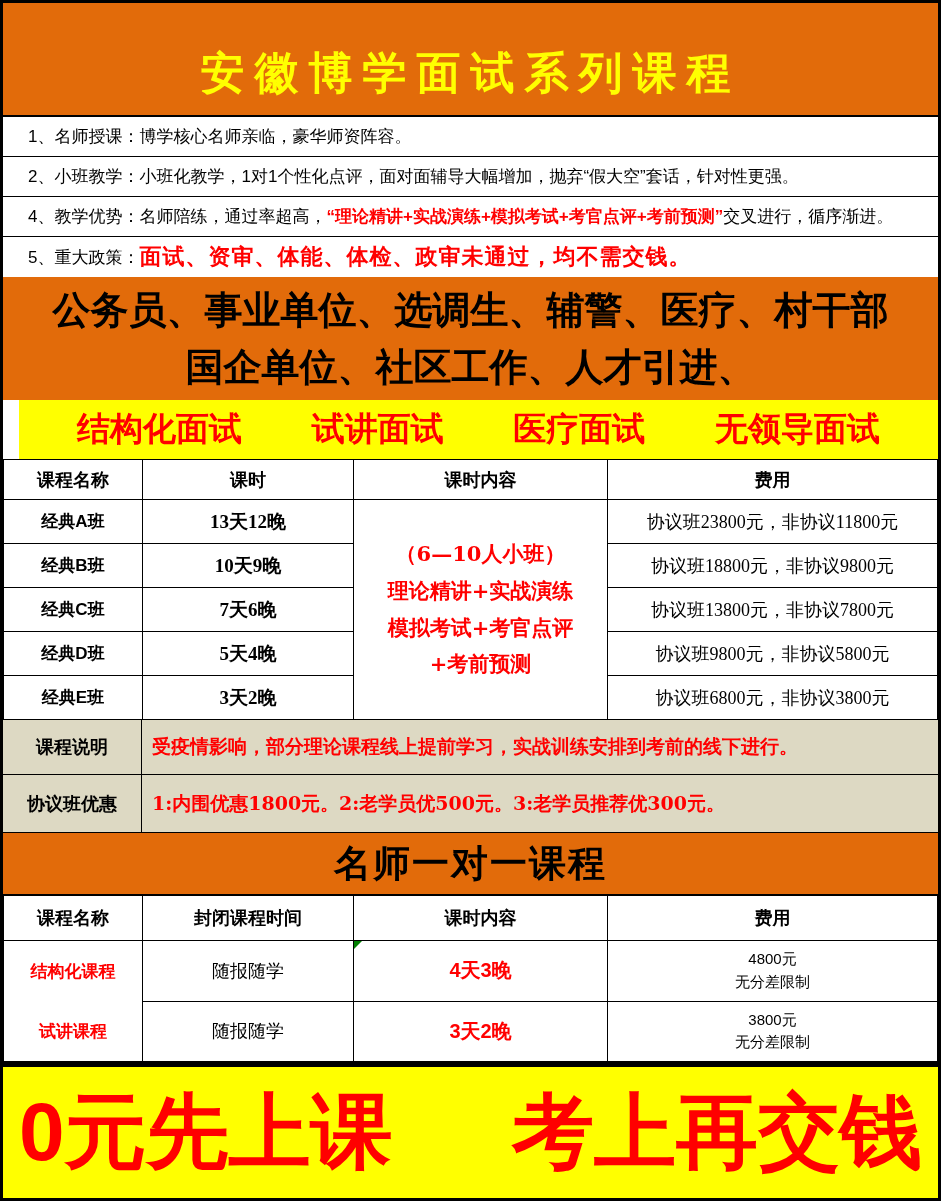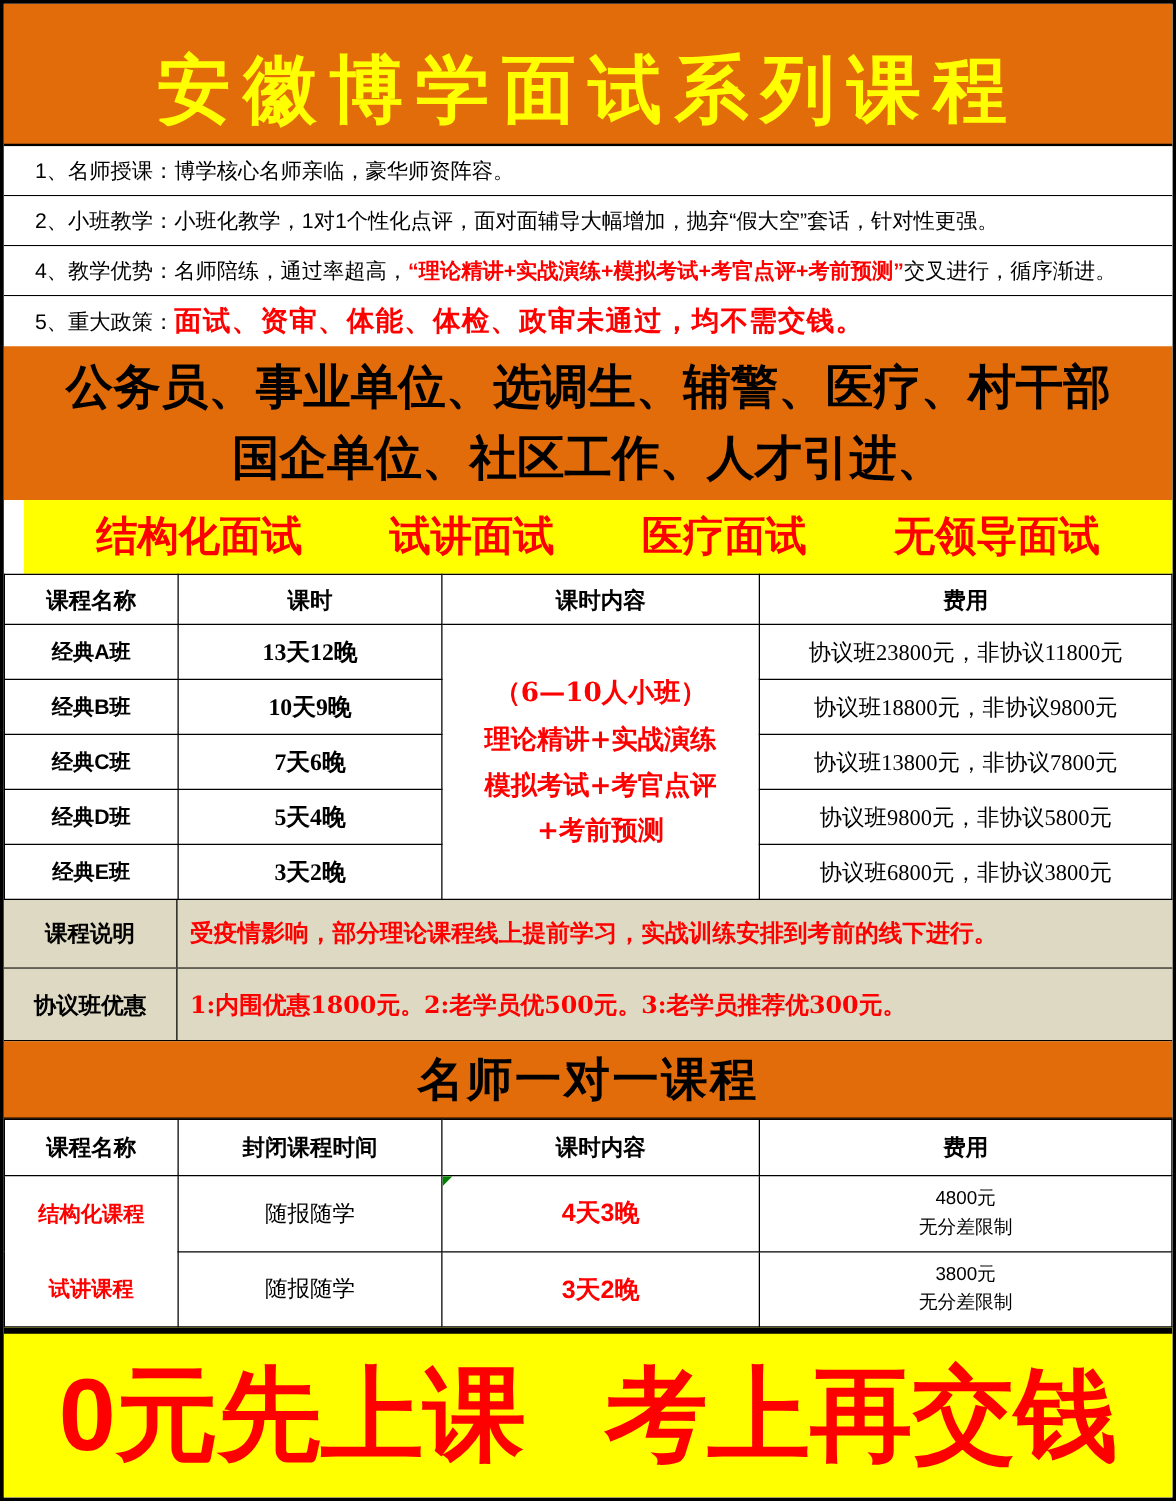--- a/index.html
+++ b/index.html
@@ -3,21 +3,21 @@
 <meta charset="utf-8">
 <style>
   * { margin:0; padding:0; box-sizing:border-box; }
   body { background:#ffffff; font-family:"Liberation Sans","DejaVu Sans",sans-serif; }
   .poster { width:941px; height:1201px; border:3px solid #000; background:#fff;
             display:flex; flex-direction:column; overflow:hidden; }
 
   
   .header { background:#E26B0A; height:114px; border-bottom:2px solid #000;
             display:flex; align-items:center; justify-content:center; flex:none; }
-  .header-title { color:#FFFF00; font-size:59px; font-weight:bold; letter-spacing:10px;
+  .header-title { color:#FFFF00; font-size:44px; font-weight:bold; letter-spacing:10px;
                   font-family:"DejaVu Serif","Liberation Serif",serif; white-space:nowrap;margin-top:28px; }
 
   
   .feature-row { height:40px; border-bottom:1px solid #000; display:flex; align-items:center;
                  padding:0 25px; font-size:17px; color:#000; white-space:nowrap; background:#fff; flex:none; }
   .feature-row:last-child { border-bottom:none; }
   .feature-red { color:#FF0000; font-weight:bold; }
   .feature-red-big { color:#FF0000; font-weight:bold; font-size:22px; letter-spacing:1px;
                      font-family:"DejaVu Serif","Liberation Serif",serif; }
 
@@ -64,21 +64,21 @@
   .merged-names div { color:#FF0000; font-weight:bold; font-size:17px; }
   .cell-time { font-size:18px; }
   .cell-dur2 { font-size:20px; font-weight:bold; color:#FF0000; position:relative; }
   .fee2 { font-size:15px; line-height:1.5; color:#000; }
   .tri-wrap { position:relative; }
   .green-tri { position:absolute; top:0; left:0; width:0; height:0;
                border-top:8px solid #008000; border-right:8px solid transparent; }
 
   
   .footer { background:#FFFF00; border-top:5px solid #000; flex:1; display:flex;
-            align-items:center; justify-content:space-between; padding:0 44px; }
+            align-items:center; justify-content:space-between; padding:0 16px; }
   .footer span { color:#FF0000; font-weight:bold; font-size:82px; white-space:nowrap; }
 </style>
 </head>
 <body>
 
 <div class="poster">
 
   <div class="header">
     <span class="header-title">安徽博学面试系列课程</span>
   </div>

